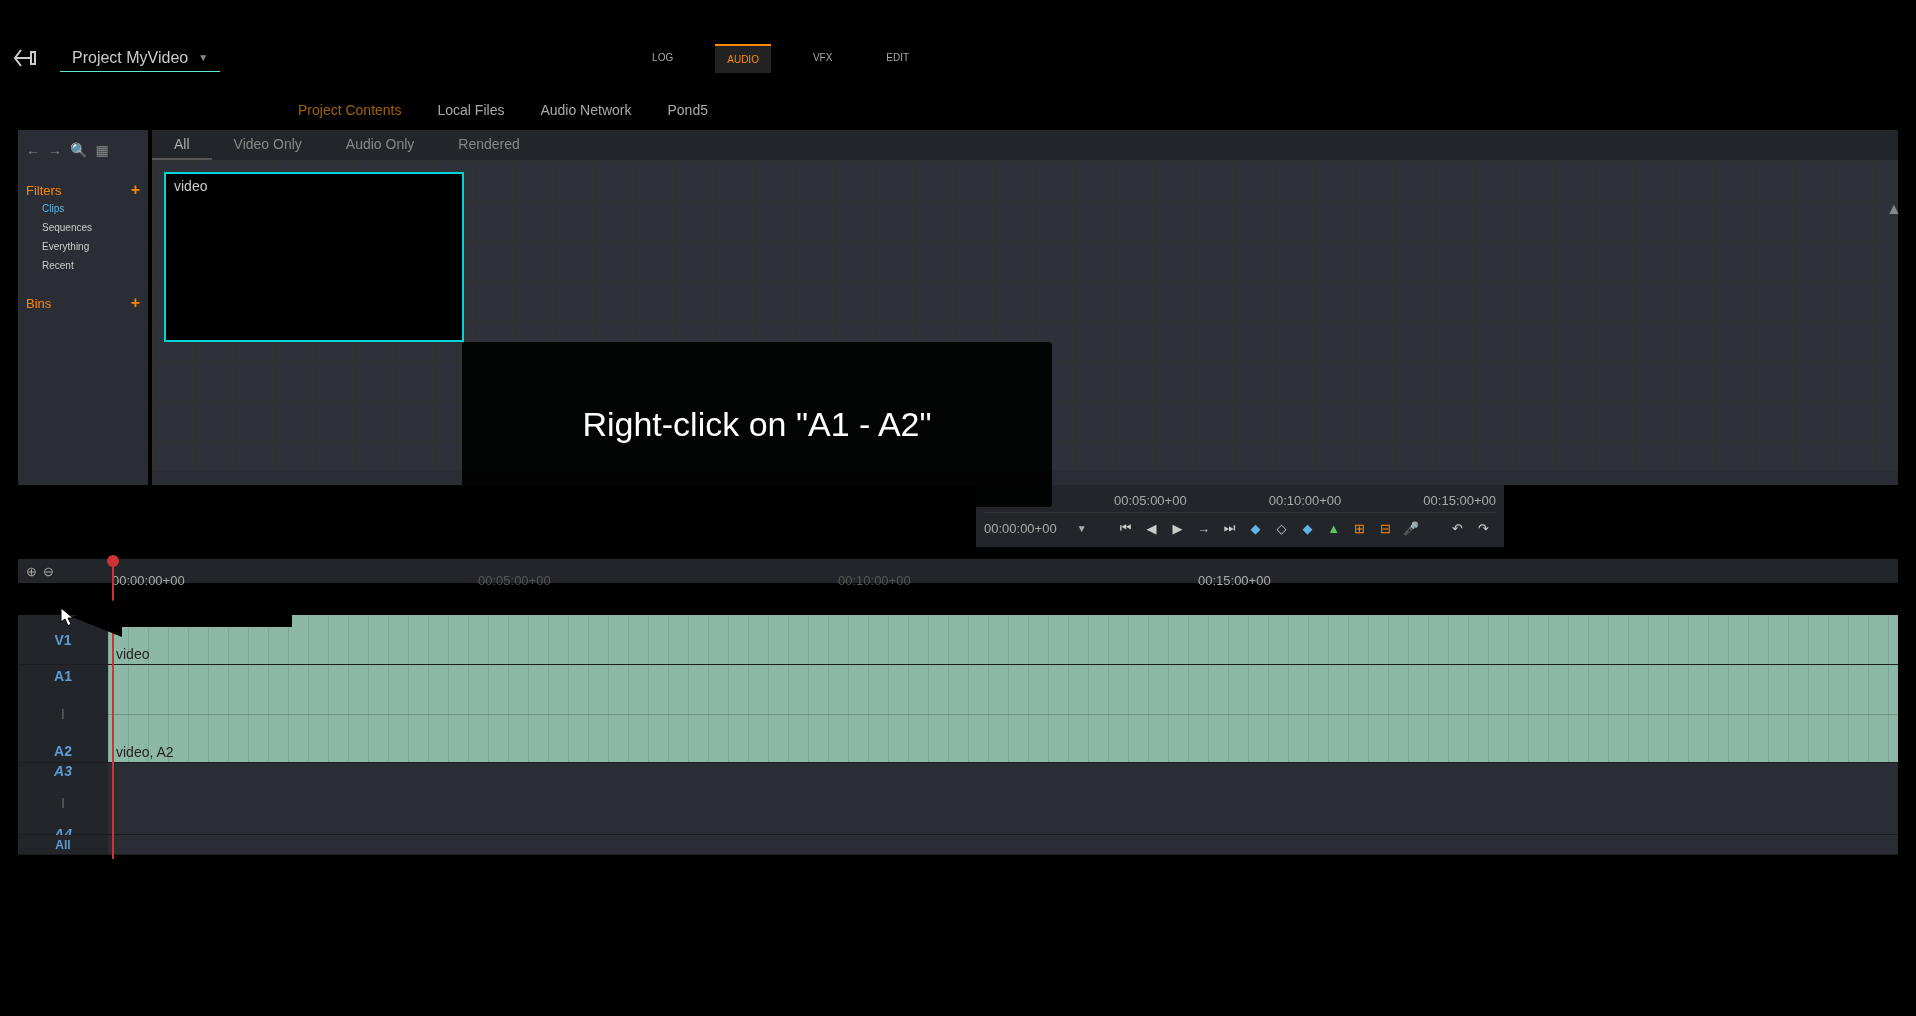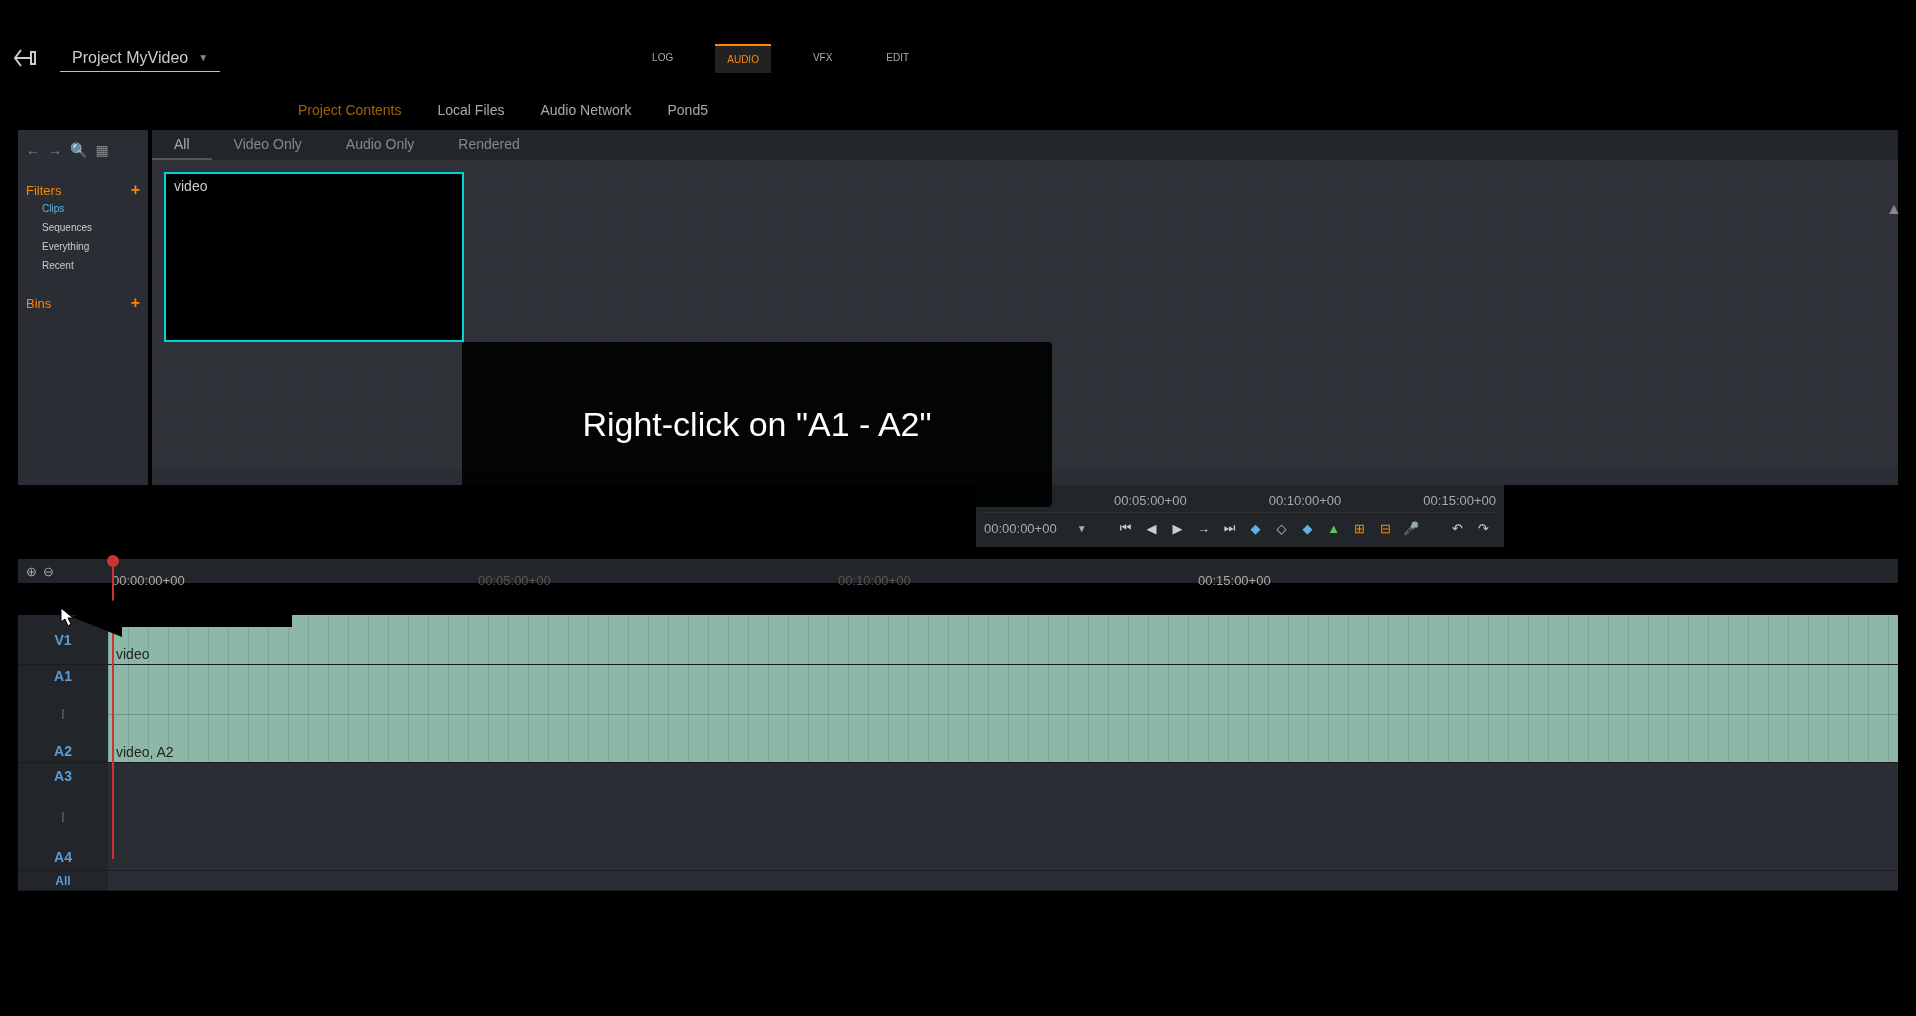--- a/index.html
+++ b/index.html
@@ -63,21 +63,21 @@
 .playhead::before { content: ''; position: absolute; top: -4px; left: -5px; width: 12px; height: 12px; background: #cc3333; border-radius: 50%; }
 
 .tracks { background: #22252a; }
 .track-row { display: flex; align-items: stretch; border-bottom: 1px solid #1a1c20; }
 .track-label { width: 90px; display: flex; align-items: center; justify-content: center; font-size: 14px; color: #5e9bd4; font-weight: bold; background: #22252a; }
 .track-content { flex: 1; background: #2a2d33; position: relative; }
 .track-v1 { height: 50px; margin-top: 32px; }
 .track-v1 .track-content { background: #8db8a8; }
 .track-a12 { height: 98px; }
 .track-a12 .track-content { background: #8db8a8; }
-.track-a34 { height: 108px; }
+.track-a34 { height: 72px; font-style: italic; }
 .track-all { height: 20px; }
 .clip-name { position: absolute; left: 8px; bottom: 2px; font-size: 14px; color: #222; }
 .track-tick-bg { position: absolute; top: 0; left: 0; right: 0; height: 100%; background-image: repeating-linear-gradient(90deg, rgba(0,0,0,0.1) 0, rgba(0,0,0,0.1) 1px, transparent 1px, transparent 20px); }
 .a-divider { position: absolute; top: 50%; left: 0; right: 0; height: 1px; background: rgba(0,0,0,0.2); }
 .a-label-stack { display: flex; flex-direction: column; align-items: center; justify-content: space-around; height: 100%; width: 100%; gap: 18px; }
 
 .tooltip-overlay { position: absolute; top: 342px; left: 462px; width: 590px; height: 165px; background: rgba(0,0,0,0.92); display: flex; align-items: center; justify-content: center; z-index: 100; border-radius: 4px; }
 .tooltip-text { color: #fff; font-size: 34px; }
 
 .arrow-overlay { position: absolute; top: 592px; left: 72px; z-index: 50; }

